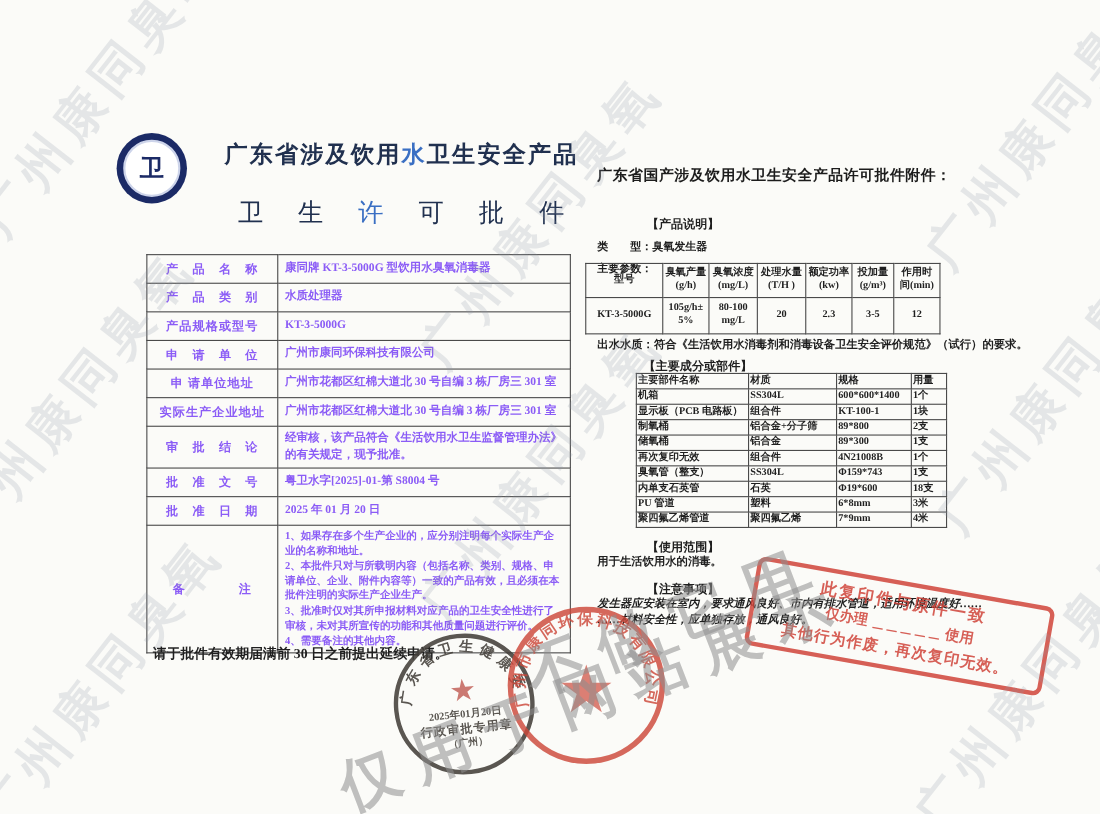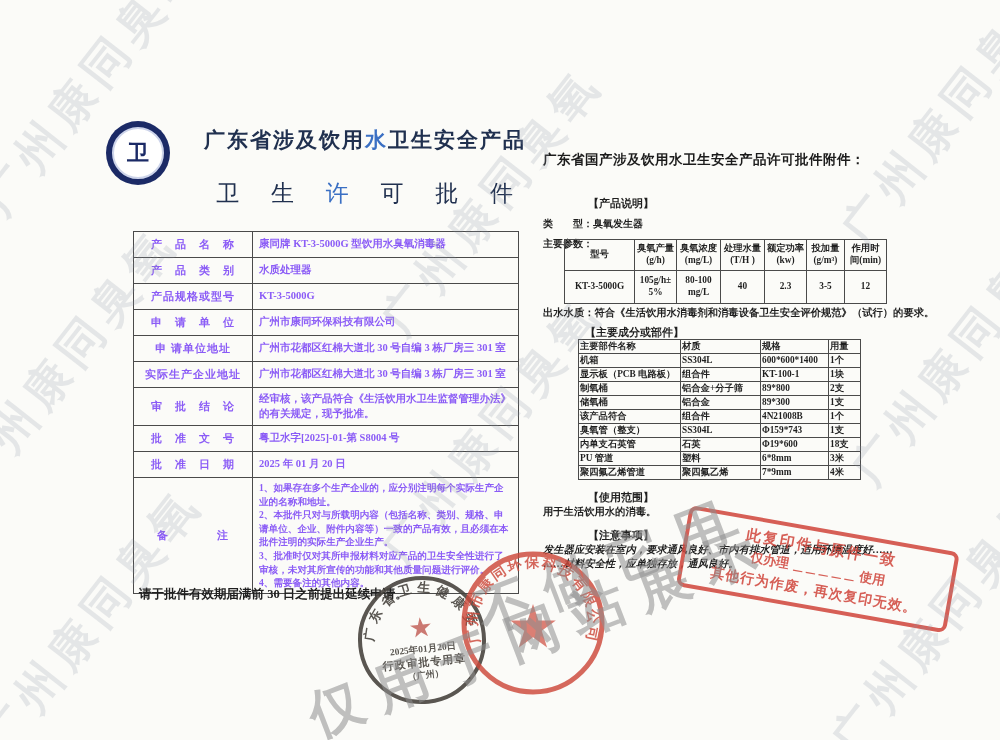--- a/index.html
+++ b/index.html
@@ -36,21 +36,21 @@
   .ltable tr.remark td.val{font-size:9.6px;line-height:1.42;}
 
   .note{position:absolute;left:139px;top:586px;font-size:12.5px;font-weight:bold;color:#1f1f1f;}
 
   
   .attach-title{position:absolute;left:543px;top:151px;font-size:13.5px;font-weight:bold;color:#1c1c1c;letter-spacing:.5px;}
   .sec{position:absolute;font-weight:bold;color:#1f1f1f;}
   .sec-label{font-size:11px;margin-left:45px;}
   .sec-line{font-size:10px;margin-top:6px;}
 
-  .ptable{position:absolute;left:564px;top:239px;width:322px;border-collapse:collapse;
+  .ptable{position:absolute;left:532px;top:239px;width:322px;border-collapse:collapse;
           color:#1f1f1f;table-layout:fixed;}
   .ptable th,.ptable td{border:1px solid #4a4a4a;font-size:9.3px;font-weight:bold;
           text-align:center;white-space:pre-line;padding:1px;line-height:1.25;}
   .ptable th{height:28px;}
   .ptable td{height:30px;}
 
   .wq{position:absolute;left:543px;top:306px;width:440px;font-size:10.3px;font-weight:bold;color:#1f1f1f;}
 
   .ctable{position:absolute;left:578px;top:339px;width:282px;border-collapse:collapse;
           color:#1f1f1f;table-layout:fixed;}
@@ -179,21 +179,21 @@
 (g/m³)</th>
       <th>作用时
 间(min)</th>
     </tr>
     <tr>
       <td>KT-3-5000G</td>
       <td>105g/h±
 5%</td>
       <td>80-100
 mg/L</td>
-      <td>40</td>
+      <td>20</td>
       <td>2.3</td>
       <td>3-5</td>
       <td>12</td>
     </tr>
   </tbody>
     </table>
 
   <div class="wq">出水水质：符合《生活饮用水消毒剂和消毒设备卫生安全评价规范》（试行）的要求。</div>
 
   <div class="sec" style="left:540px;top:325px;">
@@ -232,21 +232,21 @@
           <td>89*800</td>
           <td>2支</td>
         </tr>
     <tr>
           <td>储氧桶</td>
           <td>铝合金</td>
           <td>89*300</td>
           <td>1支</td>
         </tr>
     <tr>
-          <td>该产品符合</td>
+          <td>再次复印无效</td>
           <td>组合件</td>
           <td>4N21008B</td>
           <td>1个</td>
         </tr>
     <tr>
           <td>臭氧管（整支）</td>
           <td>SS304L</td>
           <td>Φ159*743</td>
           <td>1支</td>
         </tr>

